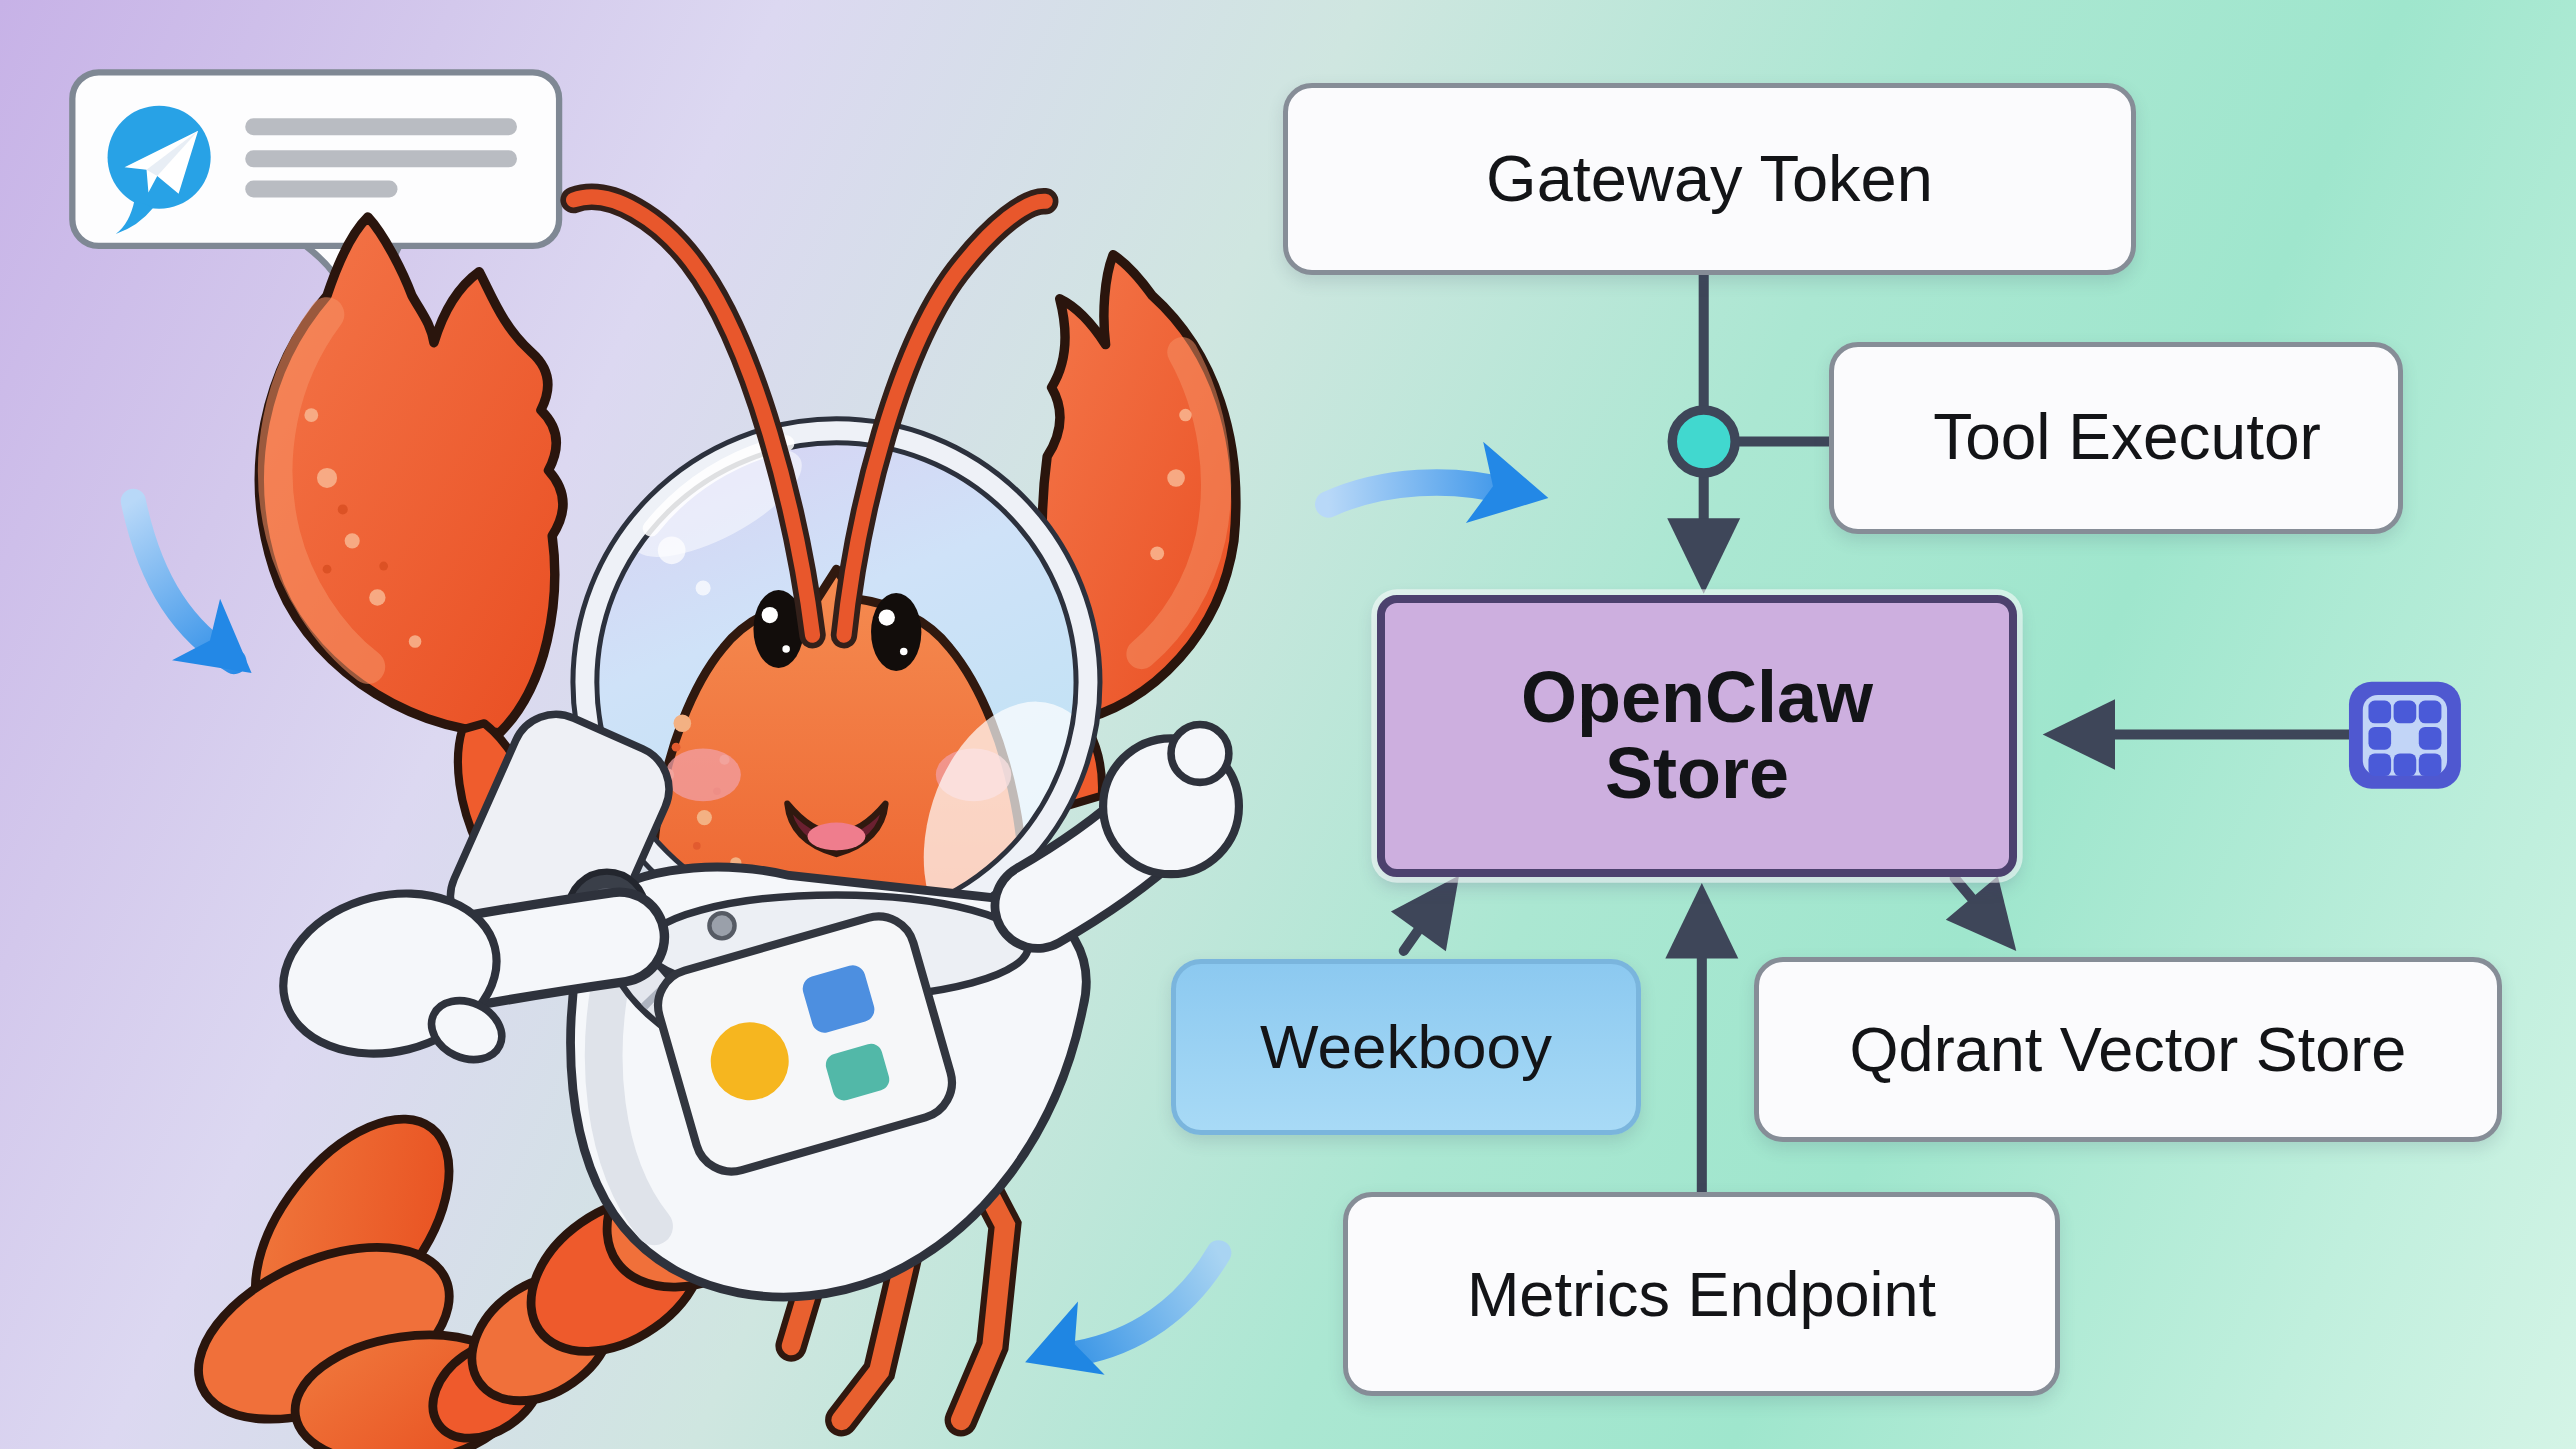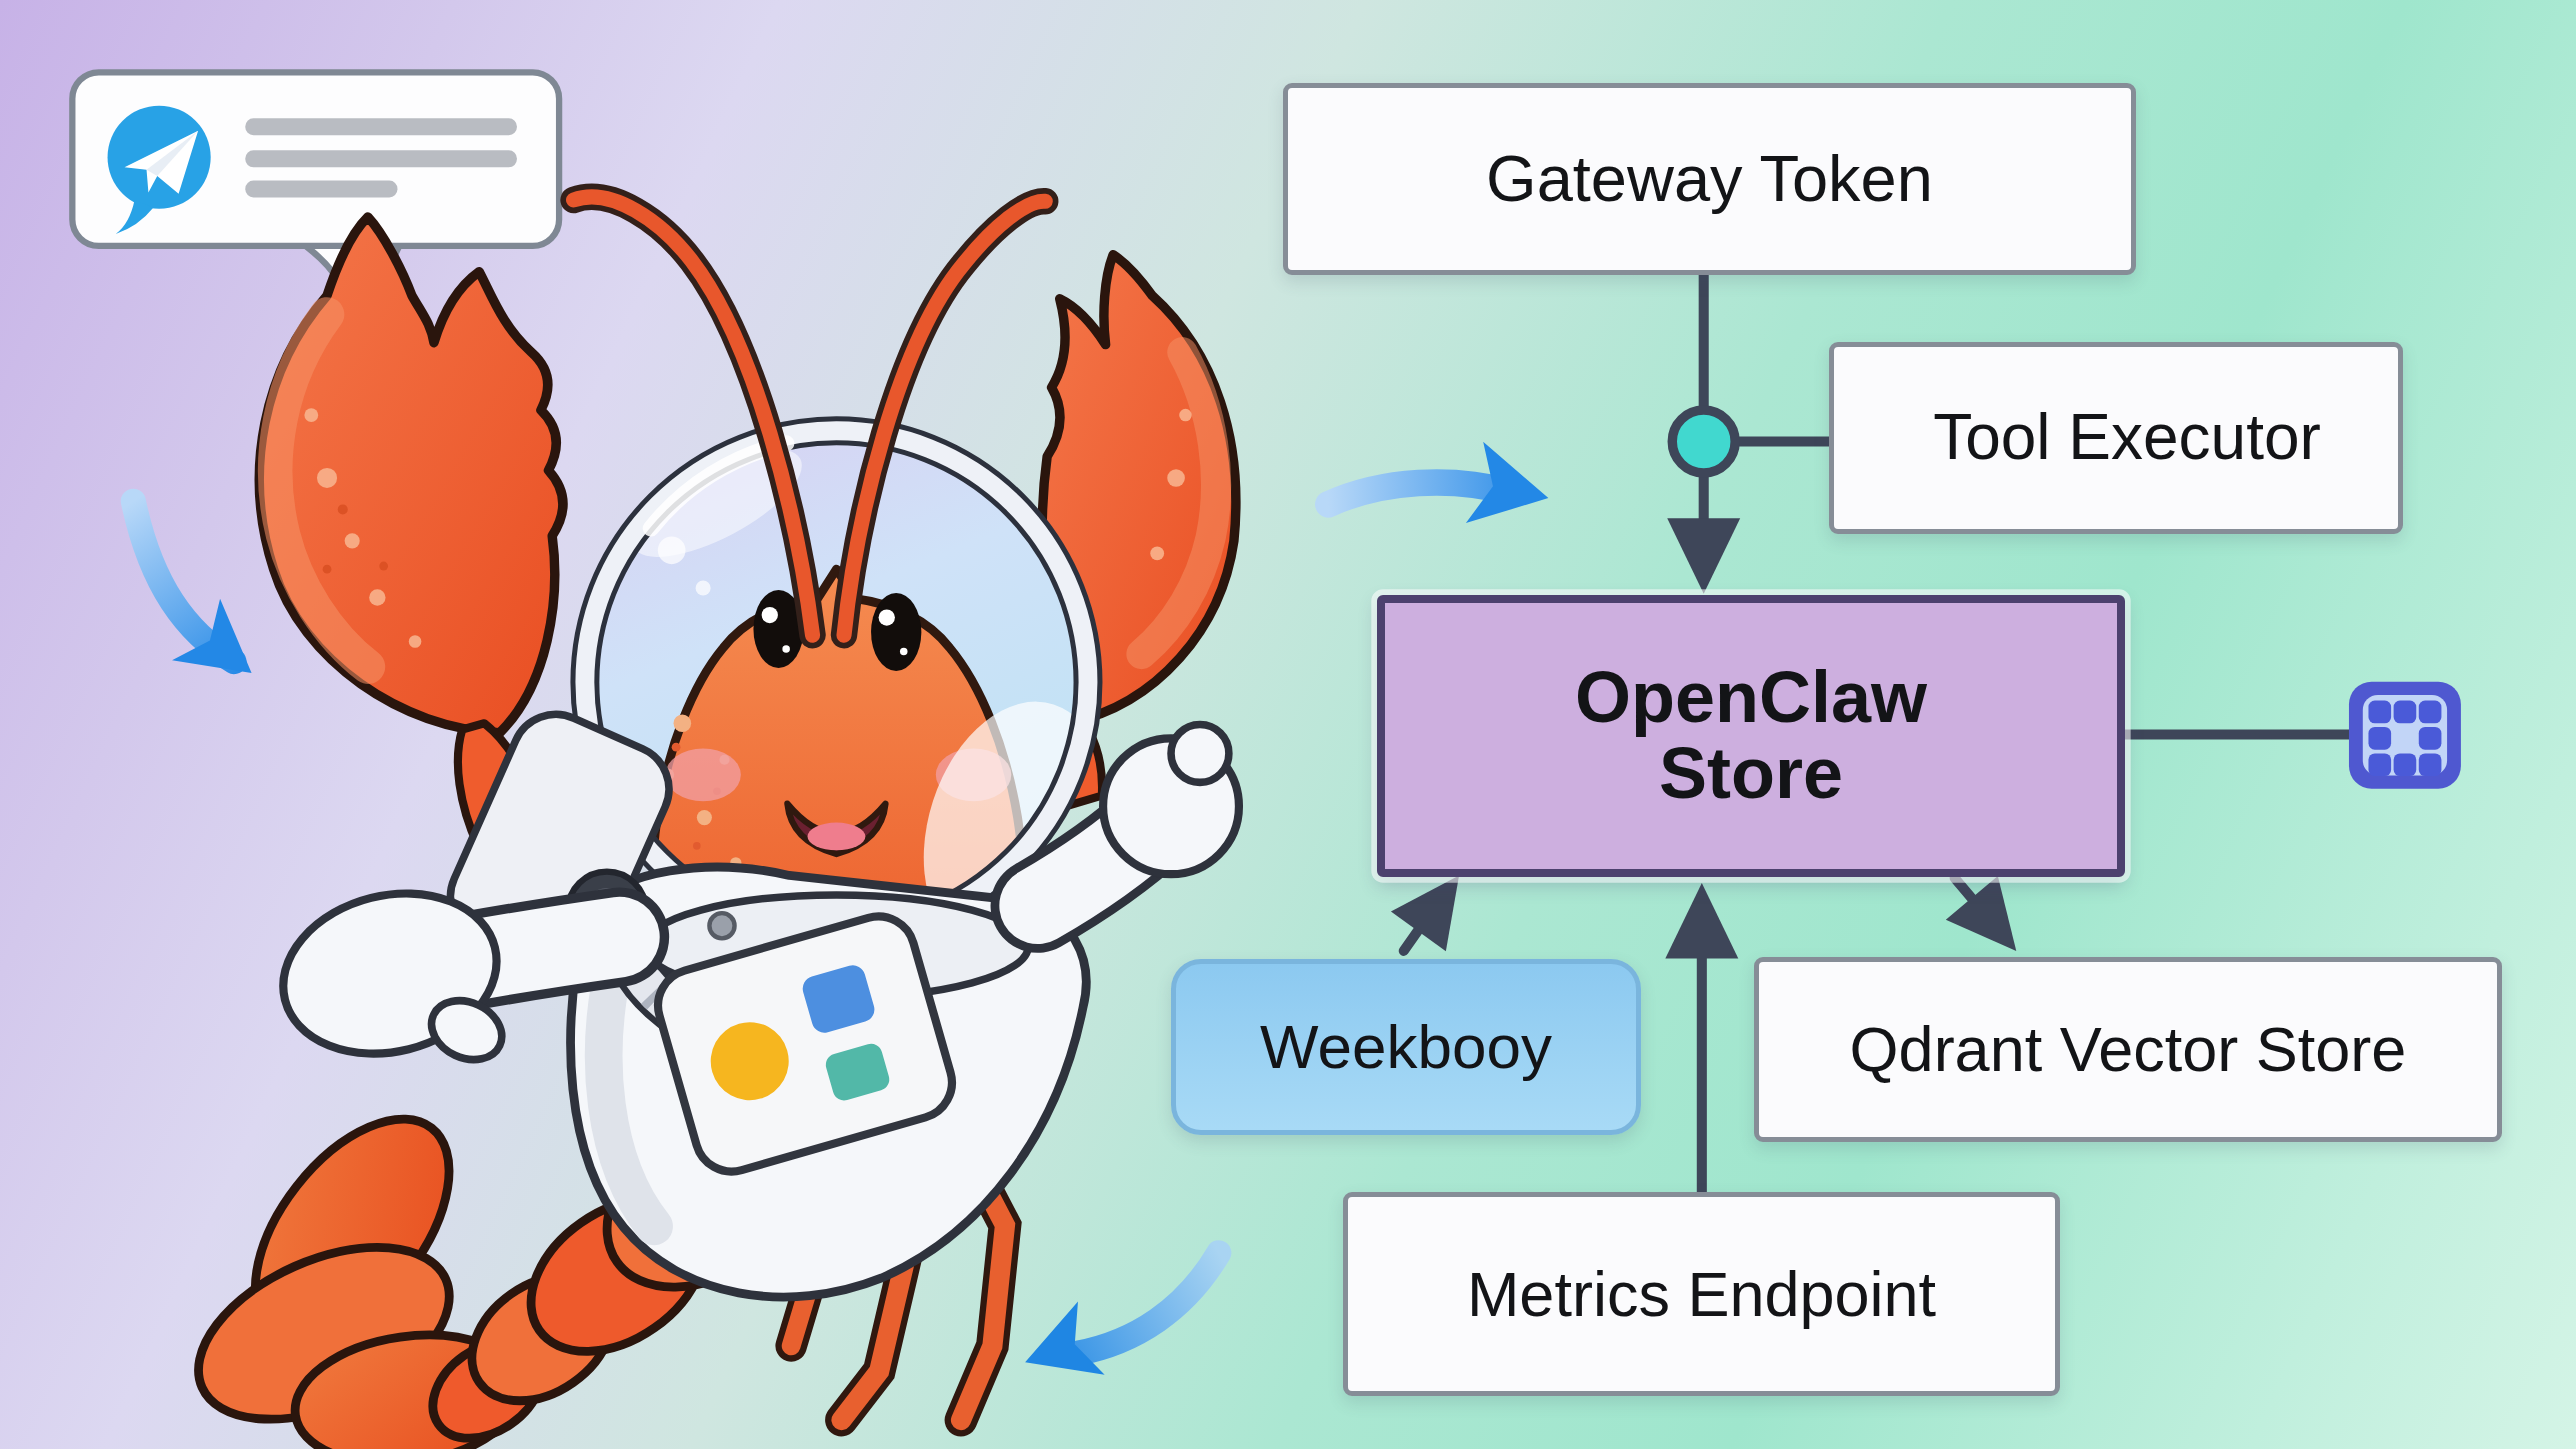--- a/index.html
+++ b/index.html
@@ -1,27 +1,27 @@
 <!DOCTYPE html>
 <html style="--node-fill: #fbfbfd; --node-border: #868d97; --core-fill: #cdafdf; --core-border: #4c416e; --webhook-fill: #8cc9f0; --webhook-border: #7ab5dd; --connector-color: #3e4659; --teal-node-color: #41d8cf; --arrow-blue: #2e8fe8; --telegram-blue: #28a2e6; --dice-outer: #4f58d0; --dice-inner: #c2d5f7; --dice-dot: #4a5ad8; --lobster-orange: #ee5a2e; --text-color: #131417;font-size:10px"><head>
 <meta charset="utf-8">
 <style>
   html,body{margin:0;padding:0;}
   body{width:2576px;height:1449px;overflow:hidden;font-family:"Liberation Sans",sans-serif;}
   #stage{position:absolute;inset:0;width:2576px;height:1449px;overflow:hidden;
     background:linear-gradient(115deg,#c7b2e7 0%,#d3c8ec 14%,#dcd8f1 24%,#cfe6e0 42%,#abe7d2 60%,#9fe6cd 74%,#c0efdd 90%,#d4f4e6 100%);}
   .art{position:absolute;left:0;top:0;width:2576px;height:1449px;display:block;}
   .node{position:absolute;display:flex;align-items:center;justify-content:center;text-align:center;
-    background:var(--node-fill,#fbfbfd);border:5.7px solid var(--node-border,#868d97);border-radius:9px;
+    background:var(--node-fill,#fbfbfd);border:5.7px solid var(--node-border,#868d97);border-radius:29px;
     color:var(--text-color,#131417);font-size:65px;letter-spacing:0;line-height:1.05;
     box-shadow:0 6.3px 16.4px rgba(70,80,100,.16);box-sizing:border-box;white-space:nowrap;}
   #node-gateway{left:1283px;top:83px;width:853px;height:192px;}
   #node-tool{left:1829px;top:342px;width:574px;height:192px;font-size:64px;padding-left:22px;}
-  #node-core{left:1377px;top:595px;width:748px;height:282px;flex-direction:column;
-    background:var(--core-fill,#cdafdf);border:8.2px solid var(--core-border,#4c416e);border-radius:6px;
+  #node-core{left:1377px;top:595px;width:640px;height:282px;flex-direction:column;
+    background:var(--core-fill,#cdafdf);border:8.2px solid var(--core-border,#4c416e);border-radius:20px;
     font-weight:bold;font-size:72px;box-shadow:0 0 0 5.7px rgba(255,255,255,.55),0 7.5px 17.6px rgba(70,60,110,.25);align-items:center;}
   #node-webhook{left:1171px;top:953px;width:470px;height:176px;font-size:62px;
     background:linear-gradient(180deg,var(--webhook-fill,#8cc9f0),#a8daf6);
     border:5px solid var(--webhook-border,#7ab5dd);border-radius:30px;margin-top:6px;}
   #node-qdrant{left:1754px;top:957px;width:748px;height:185px;font-size:63px;}
   #node-metrics{left:1343px;top:1192px;width:717px;height:204px;font-size:63px;}
 </style>
 </head>
 <body>
 

